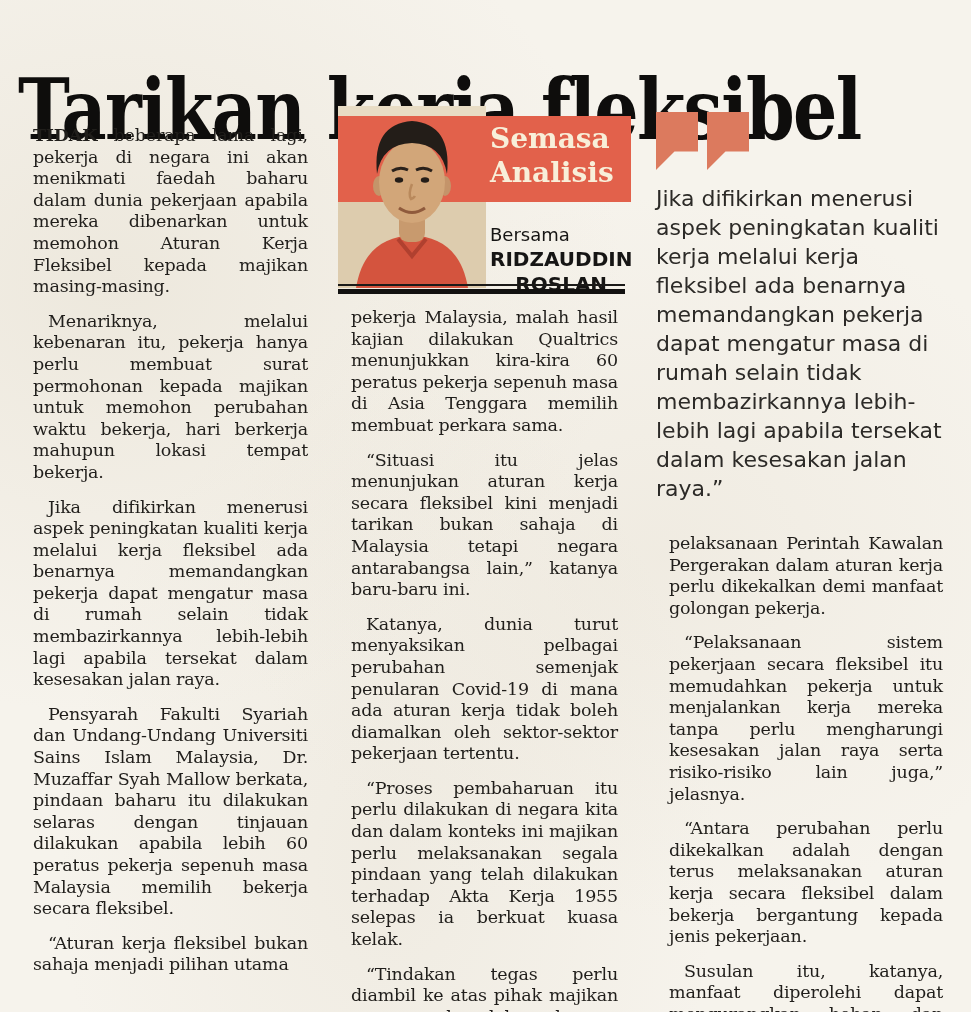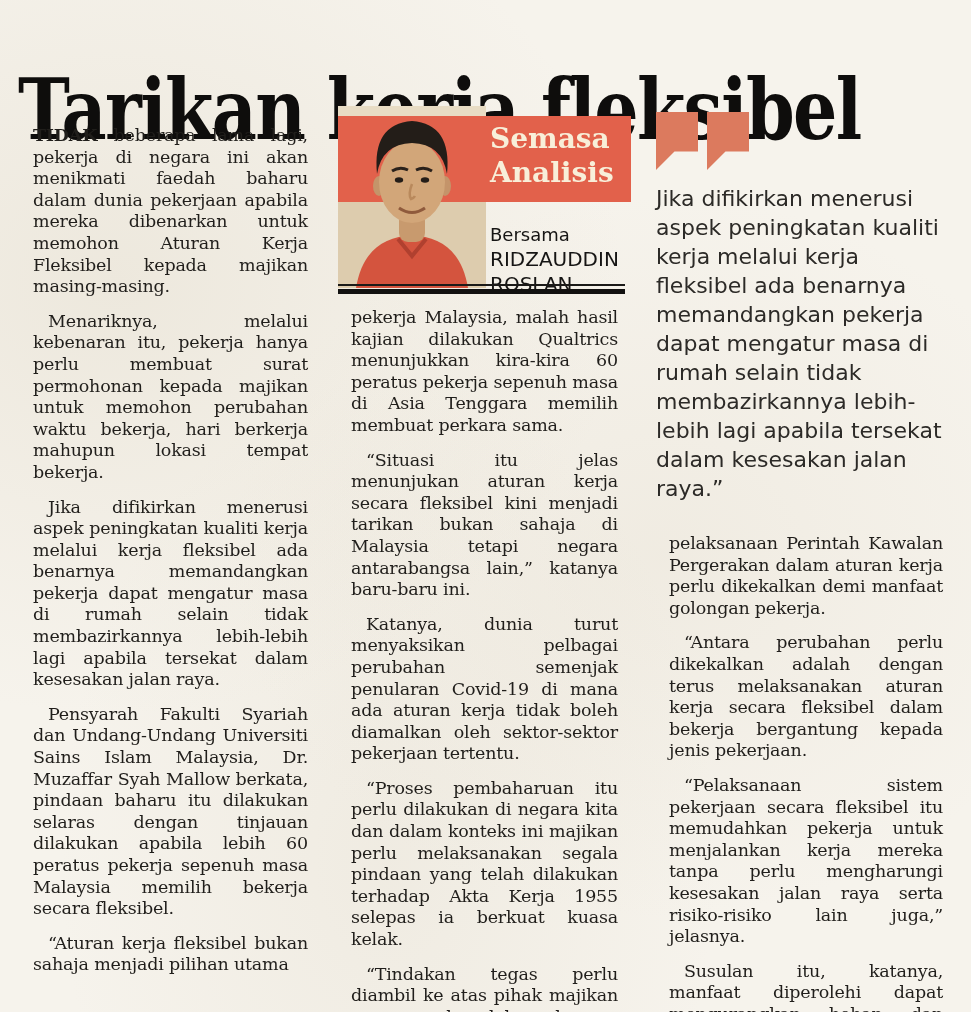--- a/index.html
+++ b/index.html
@@ -47,21 +47,21 @@
     position:absolute;left:152px;top:16px;
     font-family:"DejaVu Serif", serif;font-weight:bold;
     font-size:28px;line-height:34px;color:#f8efd9;
   }
   .columnist-photo{position:absolute;left:0;top:0;width:148px;height:182px;display:block;}
   .byline{
     position:absolute;left:152px;top:108px;
     font-family:"DejaVu Sans", sans-serif;color:#161514;margin-top:8px;
   }
   .byline .pre{font-size:18px;line-height:25px;display:block;}
-  .byline .name{font-size:20px;line-height:25px;font-weight:normal;display:block;}
+  .byline .name{font-size:20px;line-height:25px;font-weight:bold;display:block;text-align:center;}
   .double-rule{position:absolute;left:0;right:6px;bottom:0;}
   .double-rule .thin{height:2px;background:#1b1a18;margin-bottom:3px;}
   .double-rule .thick{height:5px;background:#121110;}
 
   
   .quote-icons{height:58px;margin:6px 0 14px 0;}
   .quote-mark{
     display:inline-block;width:42px;height:58px;margin-right:9px;
     background:#dc7a5e;
     clip-path:polygon(0 0,100% 0,100% 68%,44% 68%,0 100%);
@@ -136,19 +136,19 @@
     </div>
   </div>
 
   <div class="col col-3">
     <div class="quote-icons">
       <span class="quote-mark"></span><span class="quote-mark"></span>
     </div>
     <p class="pull-quote">Jika difikirkan menerusi aspek peningkatan kualiti kerja melalui kerja fleksibel ada benarnya memandangkan pekerja dapat mengatur masa di rumah selain tidak membazirkannya lebih-lebih lagi apabila tersekat dalam kesesakan jalan raya.”</p>
     <div class="bodytext">
       <p>pelaksanaan Perintah Kawalan Pergerakan dalam aturan kerja perlu dikekalkan demi manfaat golongan pekerja.</p>
+      <p class="ind">“Pelaksanaan sistem pekerjaan secara fleksibel itu memudahkan pekerja untuk menjalankan kerja mereka tanpa perlu mengharungi kesesakan jalan raya serta risiko-risiko lain juga,” jelasnya.</p>
       <p class="ind">“Antara perubahan perlu dikekalkan adalah dengan terus melaksanakan aturan kerja secara fleksibel dalam bekerja bergantung kepada jenis pekerjaan.</p>
-      <p class="ind">“Pelaksanaan sistem pekerjaan secara fleksibel itu memudahkan pekerja untuk menjalankan kerja mereka tanpa perlu mengharungi kesesakan jalan raya serta risiko-risiko lain juga,” jelasnya.</p>
       <p class="ind">Susulan itu, katanya, manfaat diperolehi dapat mengurangkan beban dan tekanan kepada pekerja sekaligus menjadikan golongan itu lebih produktif serta dapat memberi khidmat yang terbaik kepada organisasi.</p>
     </div>
   </div>
 
 </div>
 
 </body></html>

